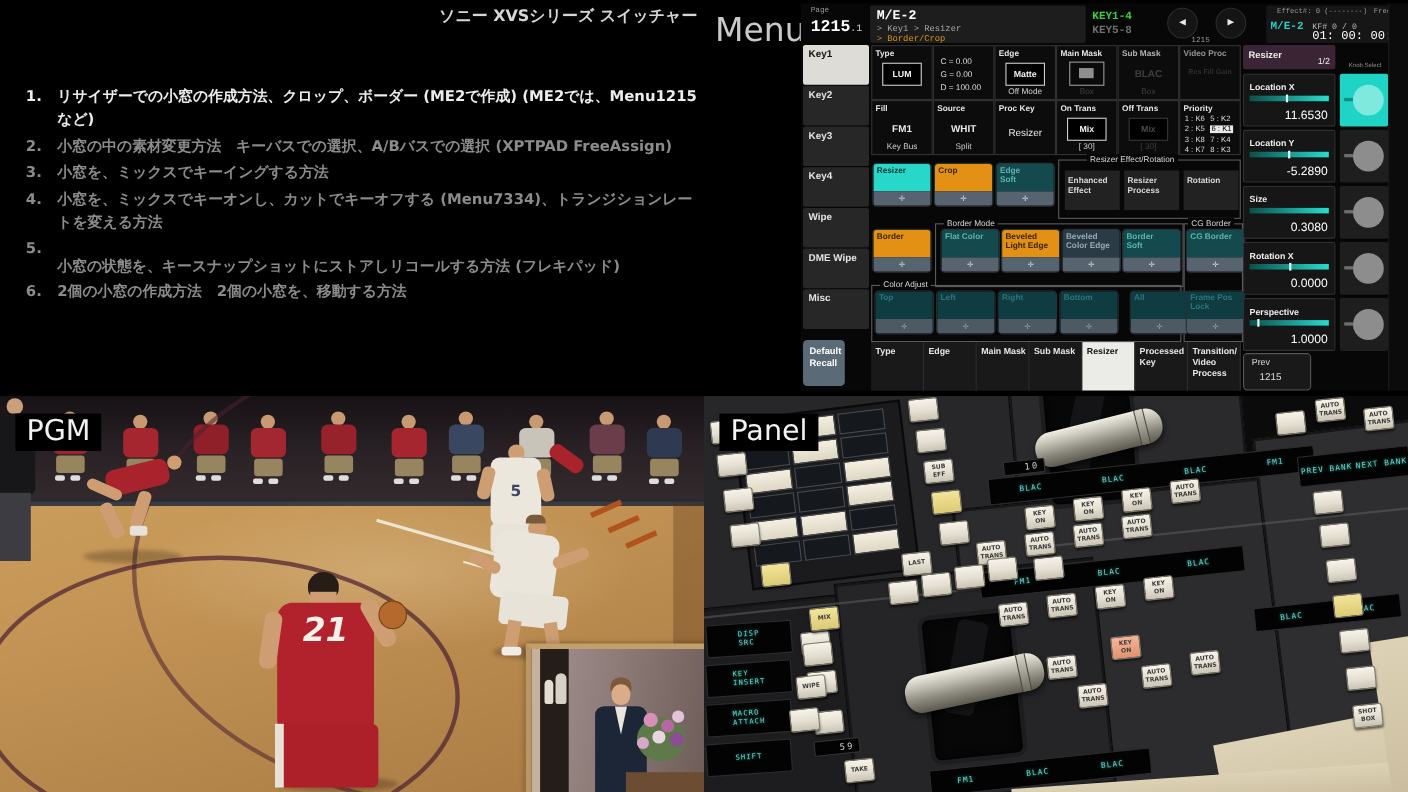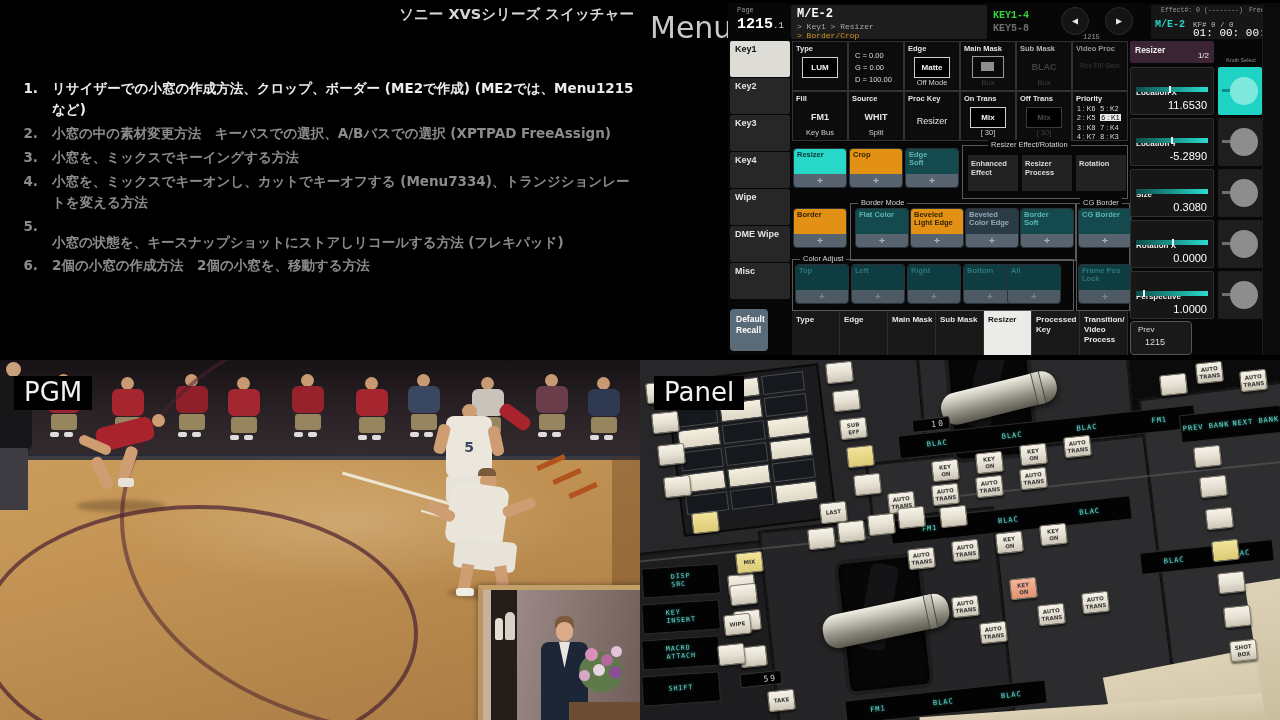--- a/index.html
+++ b/index.html
@@ -88,21 +88,21 @@
   .btab{flex:1;border-right:1px solid #2e2e2e;color:#e6e6e6;font-size:8px;font-weight:bold;
         padding:4px 0 0 4px;box-sizing:border-box;line-height:1.25;white-space:pre-line;background:#191919;}
   .btab.sel{background:#ebebe7;color:#101010;}
 
   #mknobs{position:absolute;left:402px;top:38px;width:132px;height:314px;}
   #mk-head{position:absolute;left:0;top:0;width:84px;height:22px;background:#3b2433;color:#eee;border-radius:2px;}
   #mk-head .a{position:absolute;left:5px;top:4px;font-size:8.5px;font-weight:bold;}
   #mk-head .b{position:absolute;right:5px;bottom:3px;font-size:8px;}
   #knobselect{position:absolute;left:90px;top:16px;width:42px;text-align:center;font-size:5.5px;color:#8f8f8f;}
   .mk-row{position:absolute;left:0;width:84px;height:48px;background:#161616;border:1px solid #303030;box-sizing:border-box;border-radius:2px;}
-  .mk-row .lbl{position:absolute;top:20px;left:5px;font-size:8px;color:#eee;font-weight:bold;white-space:nowrap;}
+  .mk-row .lbl{position:absolute;top:7px;left:5px;font-size:8px;color:#eee;font-weight:bold;white-space:nowrap;}
   .mk-row .trk{position:absolute;left:5px;top:19px;width:72px;height:5px;background:#0a2c2c;}
   .mk-row .fill{position:absolute;left:0;top:0;height:5px;background:linear-gradient(90deg,#0c4f4b,#29ddcf);}
   .mk-row .mark{position:absolute;top:-1px;width:2px;height:7px;background:#e8fffd;}
   .mk-row .val{position:absolute;right:6px;bottom:3px;font-size:11px;color:#fff;}
   .mk-knob{position:absolute;left:88px;width:44px;height:48px;background:#1e1e1e;border-radius:2px;}
   .mk-knob.active{background:#1fd3c5;}
   .mk-knob .dash{position:absolute;left:4px;top:22px;width:8px;height:3px;background:#6f6f6f;}
   .mk-knob.active .dash{background:#0e8f86;}
   .mk-knob .circ{position:absolute;left:12px;top:10px;width:28px;height:28px;border-radius:50%;background:#8d8d8d;}
   .mk-knob.active .circ{background:#7fe9de;}
@@ -377,21 +377,21 @@
             <div class="b">✛</div>
           </div>
           <div class="btn2 dim" style="left: 116px; top: 124px;">
             <div class="t">Right</div>
             <div class="b">✛</div>
           </div>
           <div class="btn2 dim" style="left: 172px; top: 124px;">
             <div class="t">Bottom</div>
             <div class="b">✛</div>
           </div>
-          <div class="btn2 dim" style="left: 216px; top: 124px;">
+          <div class="btn2 dim" style="left: 236px; top: 124px;">
             <div class="t">All</div>
             <div class="b">✛</div>
           </div>
           <div class="btn2 dim" style="left: 287px; top: 124px;">
             <div class="t">Frame Pos
 Lock</div>
             <div class="b">✛</div>
           </div>
         </div>
     </div>
@@ -603,20 +603,34 @@
       <div class="abs" style="left:30px;top:20px;width:58px;height:62px;background:#eae6dc;border-radius:10px;transform:rotate(8deg);"></div>
       <div class="abs skin" style="left:8px;top:42px;width:30px;height:11px;border-radius:5px;transform:rotate(28deg);"></div>
       <div class="abs skin" style="left:84px;top:38px;width:34px;height:11px;border-radius:5px;transform:rotate(-20deg);"></div>
       <div class="abs" style="left:36px;top:76px;width:62px;height:30px;background:#e7e3d9;border-radius:5px;transform:rotate(6deg);"></div>
       <div class="abs skin" style="left:42px;top:100px;width:12px;height:26px;transform:rotate(10deg);"></div>
       <div class="abs skin" style="left:78px;top:102px;width:12px;height:26px;transform:rotate(-8deg);"></div>
       <div class="abs" style="left:38px;top:124px;width:18px;height:8px;background:#f0ede6;border-radius:3px;"></div>
       <div class="abs" style="left:80px;top:126px;width:18px;height:8px;background:#f0ede6;border-radius:3px;"></div>
     </div>
 
+    <div class="abs" style="left:232px;top:160px;width:140px;height:200px;">
+      <div class="shadow" style="left:20px;top:186px;width:110px;height:14px;"></div>
+      <div class="abs" style="left:48px;top:0px;width:28px;height:26px;border-radius:50% 50% 42% 42%;background:#271c16;"></div>
+      <div class="abs skin" style="left:50px;top:18px;width:24px;height:12px;"></div>
+      <div class="abs" style="left:20px;top:28px;width:88px;height:112px;background:#b2222c;border-radius:14px 14px 4px 4px;"></div>
+      <div class="abs skin" style="left:6px;top:36px;width:16px;height:52px;border-radius:7px;transform:rotate(8deg);"></div>
+      <div class="abs skin" style="left:104px;top:22px;width:16px;height:48px;border-radius:7px;transform:rotate(-30deg);"></div>
+      <div class="abs" style="left:112px;top:26px;width:26px;height:26px;border-radius:50%;background:#b5692c;box-shadow:0 0 0 1px rgba(60,25,5,.5) inset;"></div>
+      <div class="abs" style="left:24px;top:36px;width:80px;height:44px;display:flex;justify-content:center;">
+        <span style="font-size:30px;font-weight:bold;color:#f3f1ea;font-style:italic;">21</span>
+      </div>
+      <div class="abs" style="left:18px;top:138px;width:94px;height:58px;background:#ad1f29;border-radius:6px;"></div>
+      <div class="abs" style="left:18px;top:138px;width:8px;height:58px;background:#e8e2d6;"></div>
+    </div>
 
     <div id="pip" class="abs">
       <div class="shelf"></div>
       <div class="ledge"></div>
       <div class="vase1"></div>
         <div class="vase2"></div>
       <div class="abs" style="left:58px;top:26px;width:46px;height:104px;">
         <div class="abs" style="left:14px;top:0px;width:19px;height:12px;background:#7a5a3a;border-radius:8px 8px 0 0;"></div>
         <div class="abs skin" style="left:15px;top:6px;width:17px;height:19px;border-radius:45%;background:#dcab88;"></div>
         <div class="abs" style="left:0px;top:26px;width:47px;height:78px;background:#1d2636;border-radius:8px 8px 0 0;"></div>

